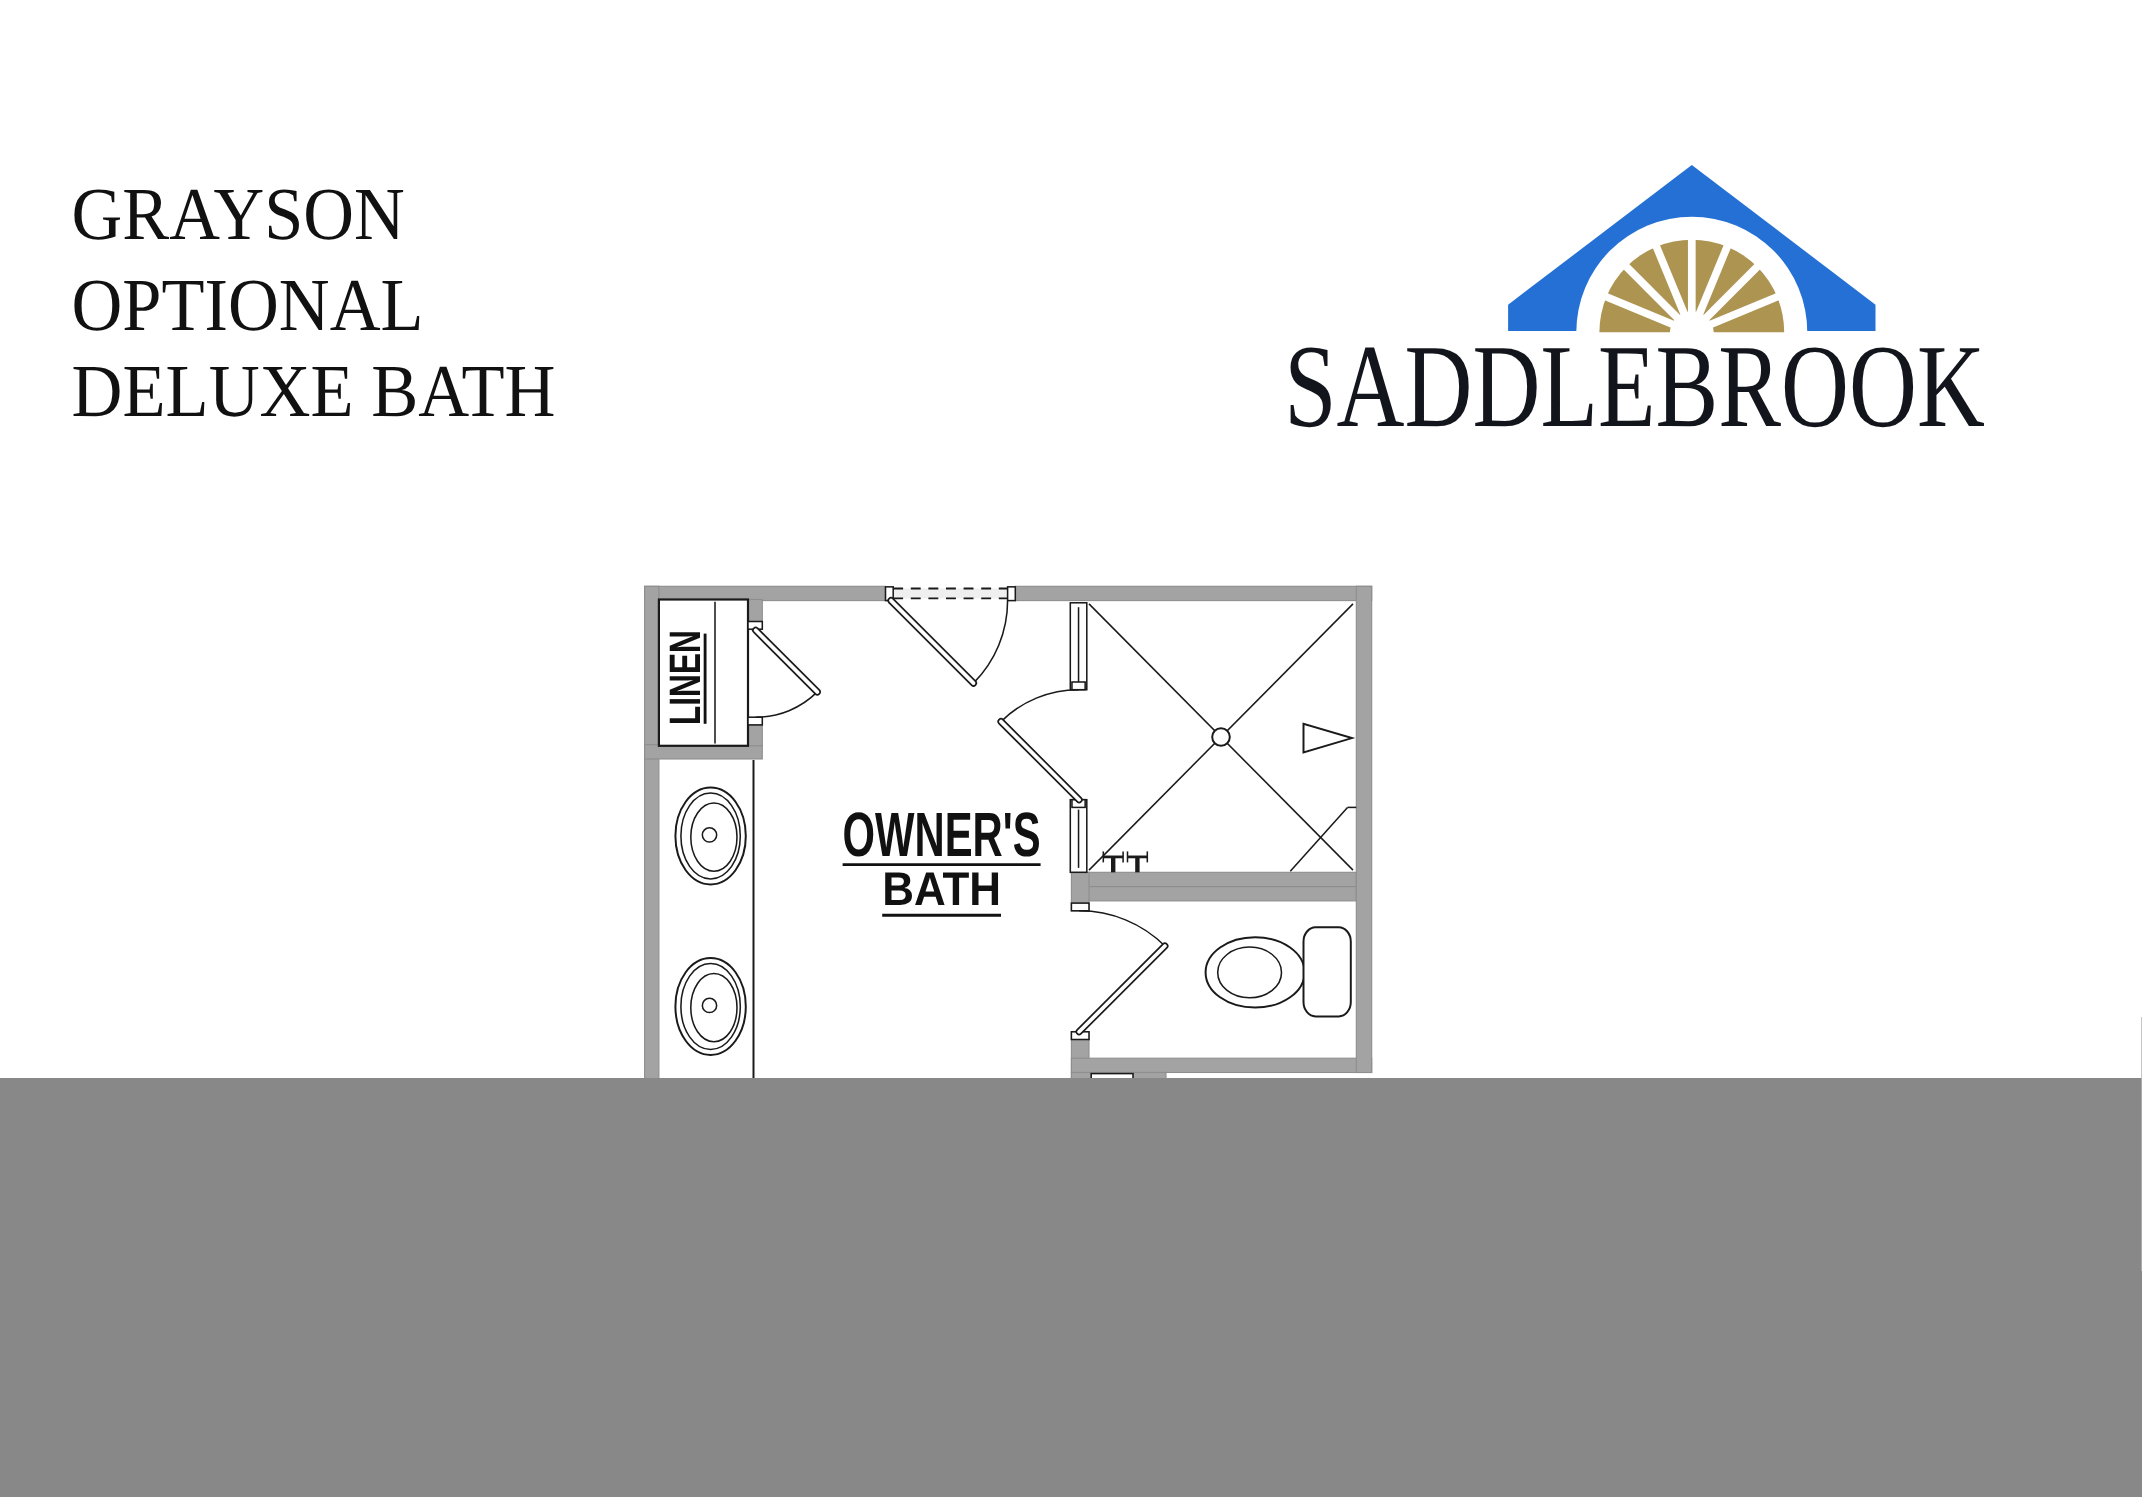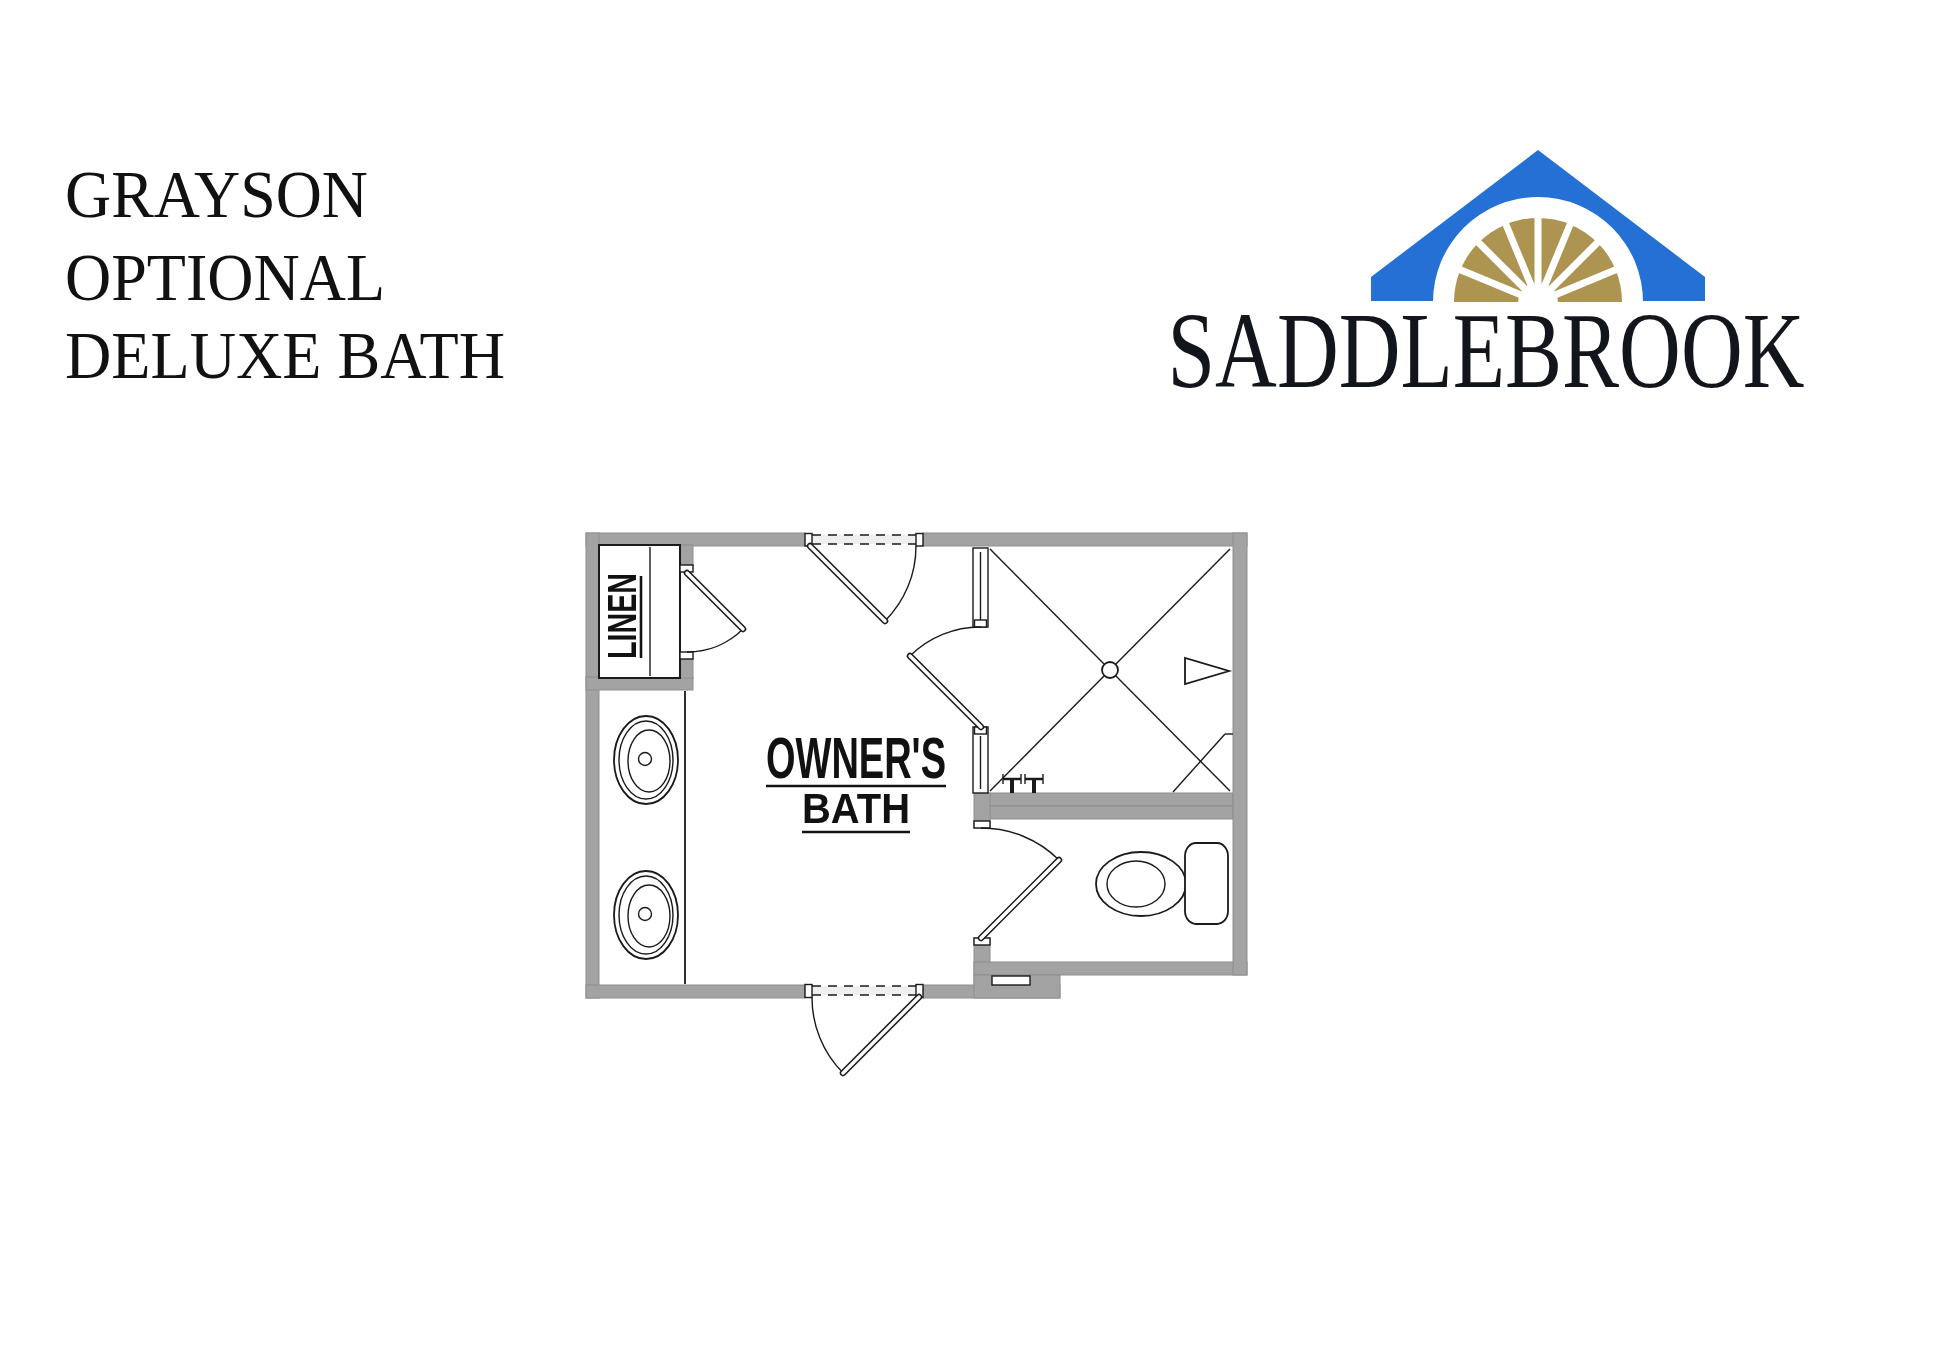--- a/index.html
+++ b/index.html
@@ -1,16 +1,16 @@
 <!DOCTYPE html>
 <html><head>
 <meta charset="utf-8">
 <style>
   html,body{margin:0;padding:0;background:#888;}
-  #canvas{position:relative;width:1947px;height:1361px;background:#ffffff;overflow:hidden;
+  #canvas{position:relative;width:1947px;height:980px;background:#ffffff;overflow:hidden;
           font-family:"Liberation Serif",serif;}
   svg{position:absolute;left:0;top:0;}
   .t-title{font-family:"Liberation Serif",serif;font-size:68px;fill:#111111;}
   .t-logo{font-family:"Liberation Serif",serif;font-size:108px;fill:#12151b;}
   .t-room{font-family:"Liberation Sans","DejaVu Sans",sans-serif;font-weight:bold;fill:#111111;}
   .wall{stroke:#8e8e8e;stroke-width:1;}
   .jamb{fill:#ffffff;stroke:#1a1a1a;stroke-width:1.4;}
   .ln{stroke:#1a1a1a;stroke-width:1.8;fill:none;}
   .lnthin{stroke:#1a1a1a;stroke-width:1.4;fill:none;}
   .fix{fill:#ffffff;stroke:#1a1a1a;stroke-width:1.8;}

